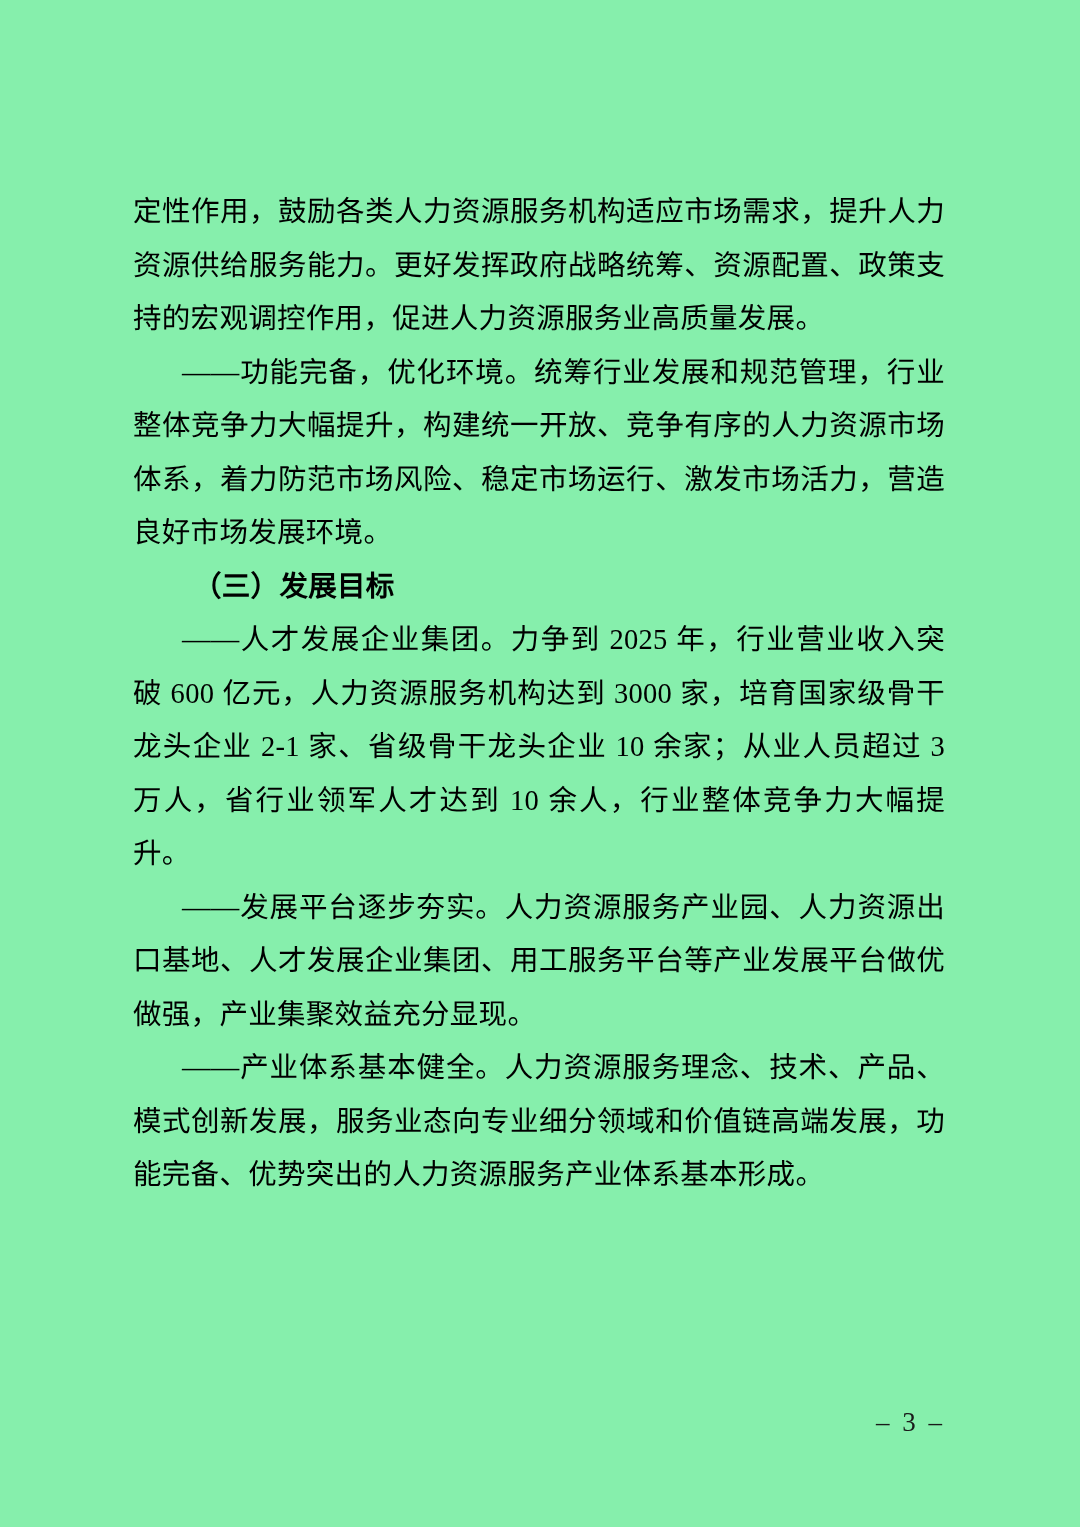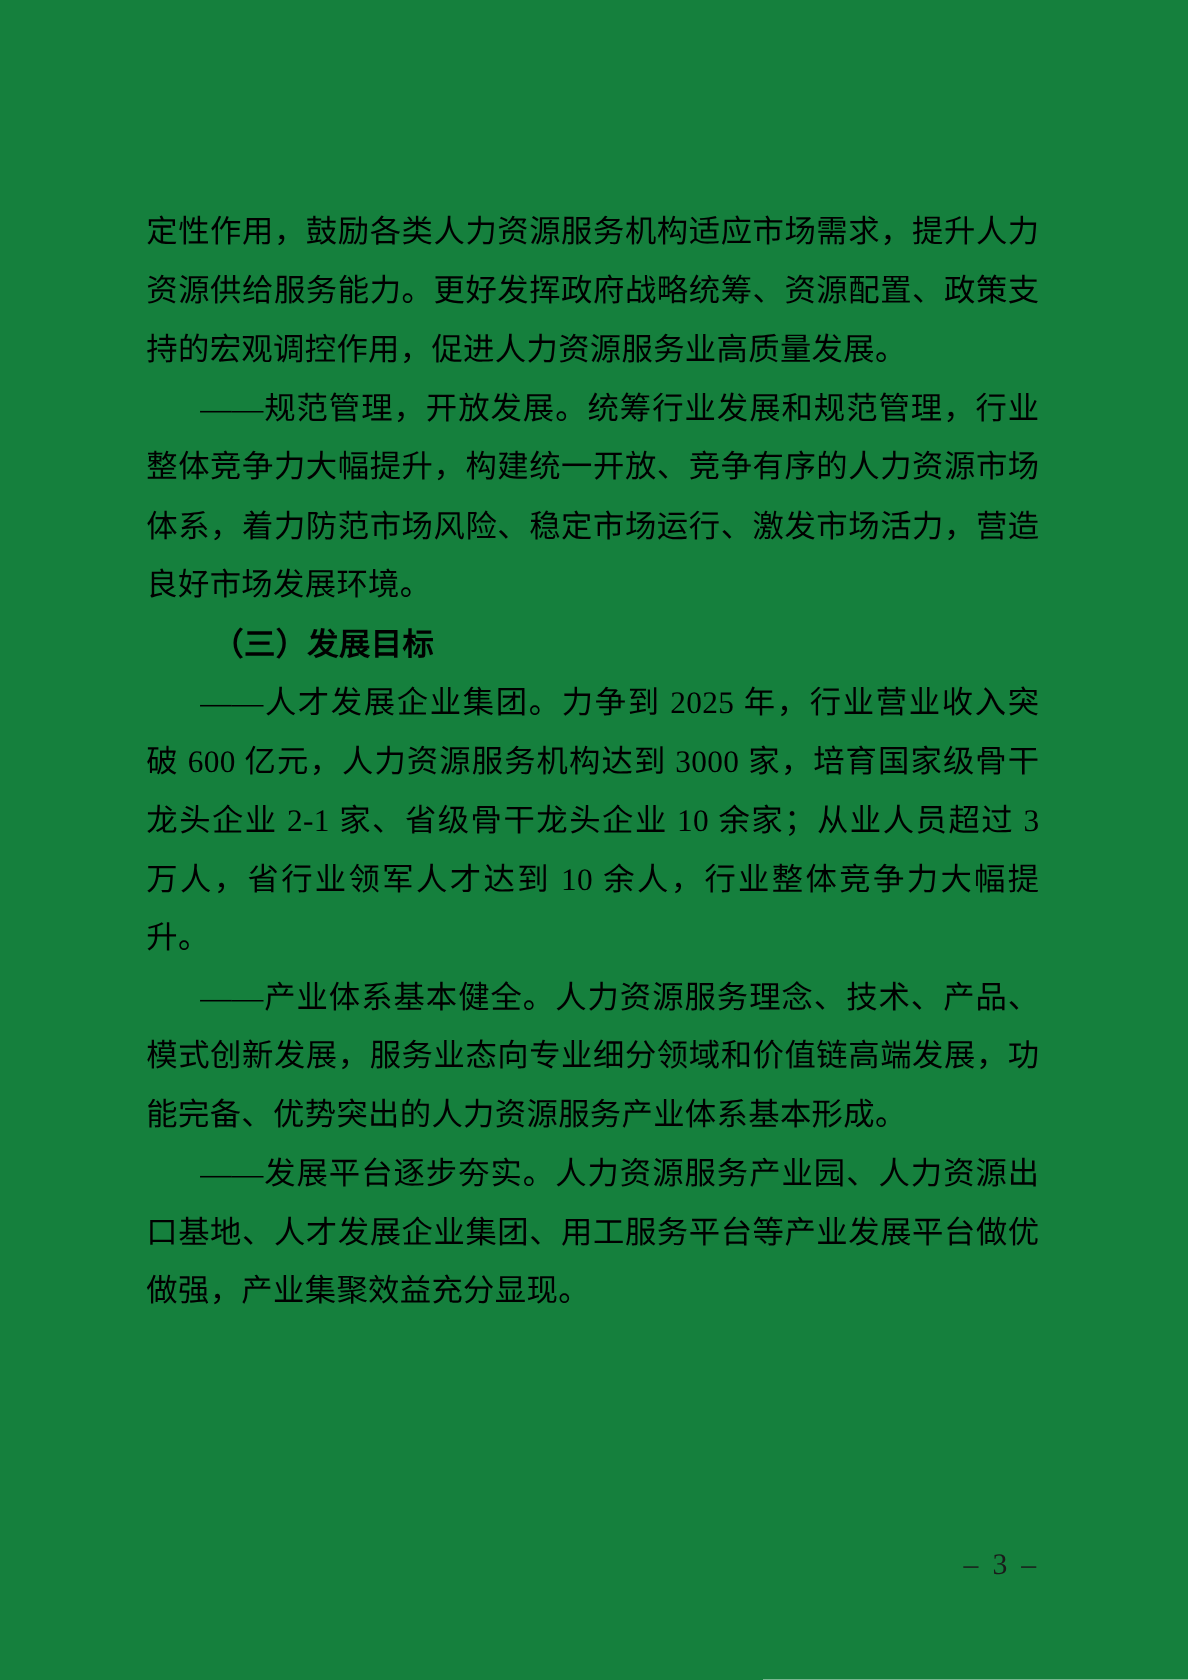--- a/index.html
+++ b/index.html
@@ -4,21 +4,21 @@
 <style>
   html, body {
     margin: 0;
     padding: 0;
     background: #ffffff;
   }
   .page {
     position: relative;
     width: 1080px;
     height: 1527px;
-    background: #15803d;
+    background: #86efac;
     color: #000000;
     font-family: "Liberation Serif", "DejaVu Serif", serif;
     overflow: hidden;
   }
   .content {
     position: absolute;
     left: 133px;
     top: 185px;
     width: 812px;
     font-size: 28.5px;
@@ -55,35 +55,35 @@
 </head>
 <body>
 
 <div class="page">
   <main class="content">
 
     <p class="p-cont">定性作用，鼓励各类人力资源服务机构适应市场需求，提升人力资源供给服务能力。更好发挥政府战略统筹、资源配置、政策支持的宏观调控作用，促进人力资源服务业高质量发展。</p>
 
 
     <p class="p-dash">
-      <span>——规范管理，开放发展。</span><span>统筹行业发展和规范管理，行业整体竞争力大幅提升，构建统一开放、竞争有序的人力资源市场体系，着力防范市场风险、稳定市场运行、激发市场活力，营造良好市场发展环境。</span>
+      <span>——功能完备，优化环境。</span><span>统筹行业发展和规范管理，行业整体竞争力大幅提升，构建统一开放、竞争有序的人力资源市场体系，着力防范市场风险、稳定市场运行、激发市场活力，营造良好市场发展环境。</span>
     </p>
 
     <p class="heading">（三）发展目标</p>
 
     <p class="p-dash">
       <span>——人才发展企业集团。</span><span>力争到 2025 年，行业营业收入突破 600 亿元，人力资源服务机构达到 3000 家，培育国家级骨干龙头企业 2-1 家、省级骨干龙头企业 10 余家；从业人员超过 3 万人，省行业领军人才达到 10 余人，行业整体竞争力大幅提升。</span>
     </p>
 
     <p class="p-dash">
-      <span>——产业体系基本健全。</span><span>人力资源服务理念、技术、产品、模式创新发展，服务业态向专业细分领域和价值链高端发展，功能完备、优势突出的人力资源服务产业体系基本形成。</span>
+      <span>——发展平台逐步夯实。</span><span>人力资源服务产业园、人力资源出口基地、人才发展企业集团、用工服务平台等产业发展平台做优做强，产业集聚效益充分显现。</span>
     </p>
 
     <p class="p-dash">
-      <span>——发展平台逐步夯实。</span><span>人力资源服务产业园、人力资源出口基地、人才发展企业集团、用工服务平台等产业发展平台做优做强，产业集聚效益充分显现。</span>
+      <span>——产业体系基本健全。</span><span>人力资源服务理念、技术、产品、模式创新发展，服务业态向专业细分领域和价值链高端发展，功能完备、优势突出的人力资源服务产业体系基本形成。</span>
     </p>
 
   </main>
 
   <footer class="page-footer">
     <span>– 3 –</span>
   </footer>
 </div>
 
 </body></html>

